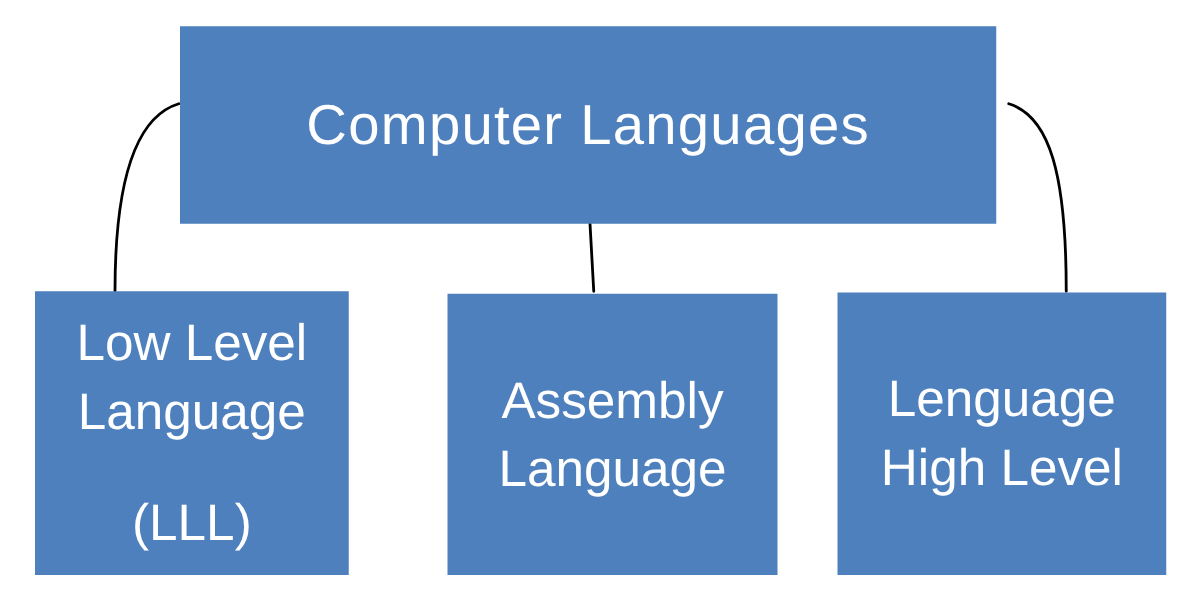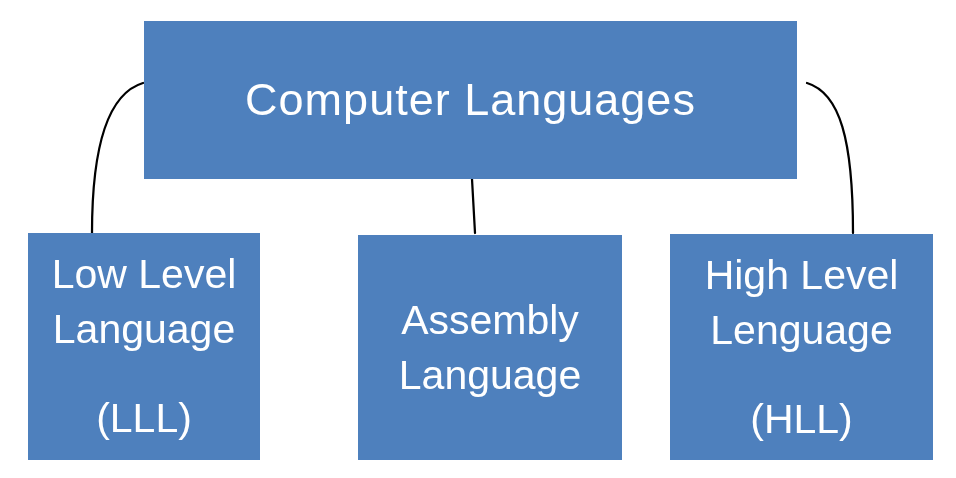--- a/index.html
+++ b/index.html
@@ -43,21 +43,21 @@
   .node-root {
     left: 144px; top: 21px;
     width: 653px; height: 158px;
     font-size: 45px;
     letter-spacing: 1px;
   }
   .node-child {
     font-size: 41px;
     line-height: 55px;
   }
-  .node-lll  { left: 28px;  top: 233px; width: 232px; height: 227px; }
+  .node-lll  { left: 28px;  top: 233px; width: 251px; height: 227px; }
   .node-asm  { left: 358px; top: 235px; width: 264px; height: 225px; }
   .node-hll  { left: 670px; top: 234px; width: 263px; height: 226px; }
   .node-abbr { margin-top: 34px; }
 </style>
 </head>
 <body>
 
 <div class="canvas">
 
   <svg class="connector-layer" width="956" height="478" viewBox="0 0 956 478">
@@ -75,18 +75,17 @@
     <span>Language</span>
     <span class="node-abbr">(LLL)</span>
   </div>
 
   <div class="node node-child node-asm">
     <span>Assembly</span>
     <span>Language</span>
   </div>
 
   <div class="node node-child node-hll">
+    <span>Lenguage</span>
     <span>High Level</span>
-    <span>Lenguage</span>
-    <span class="node-abbr">(HLL)</span>
   </div>
 
 </div>
 
 </body></html>

